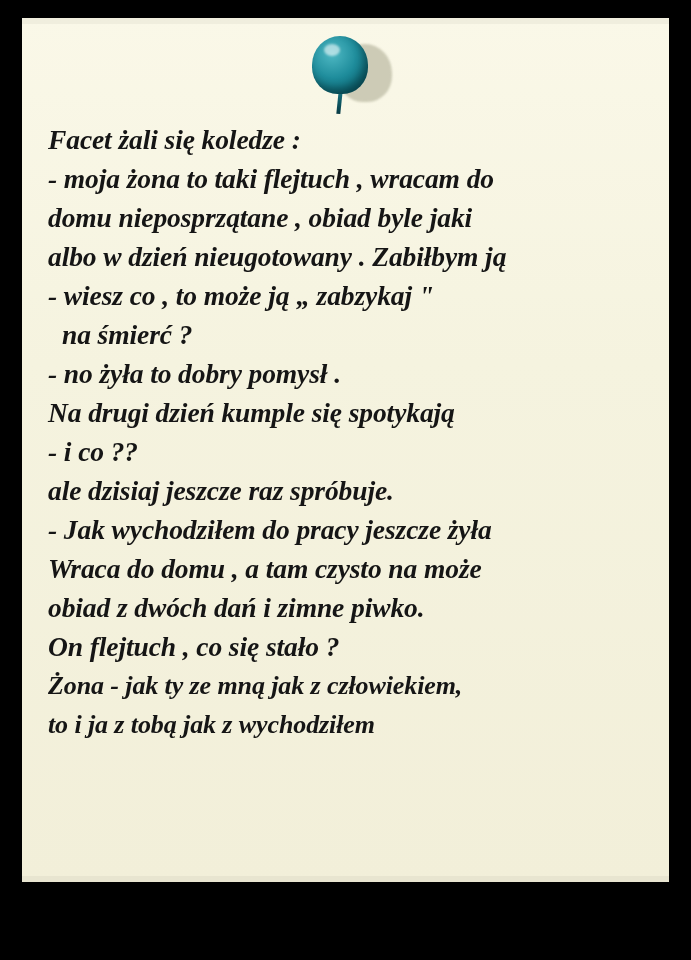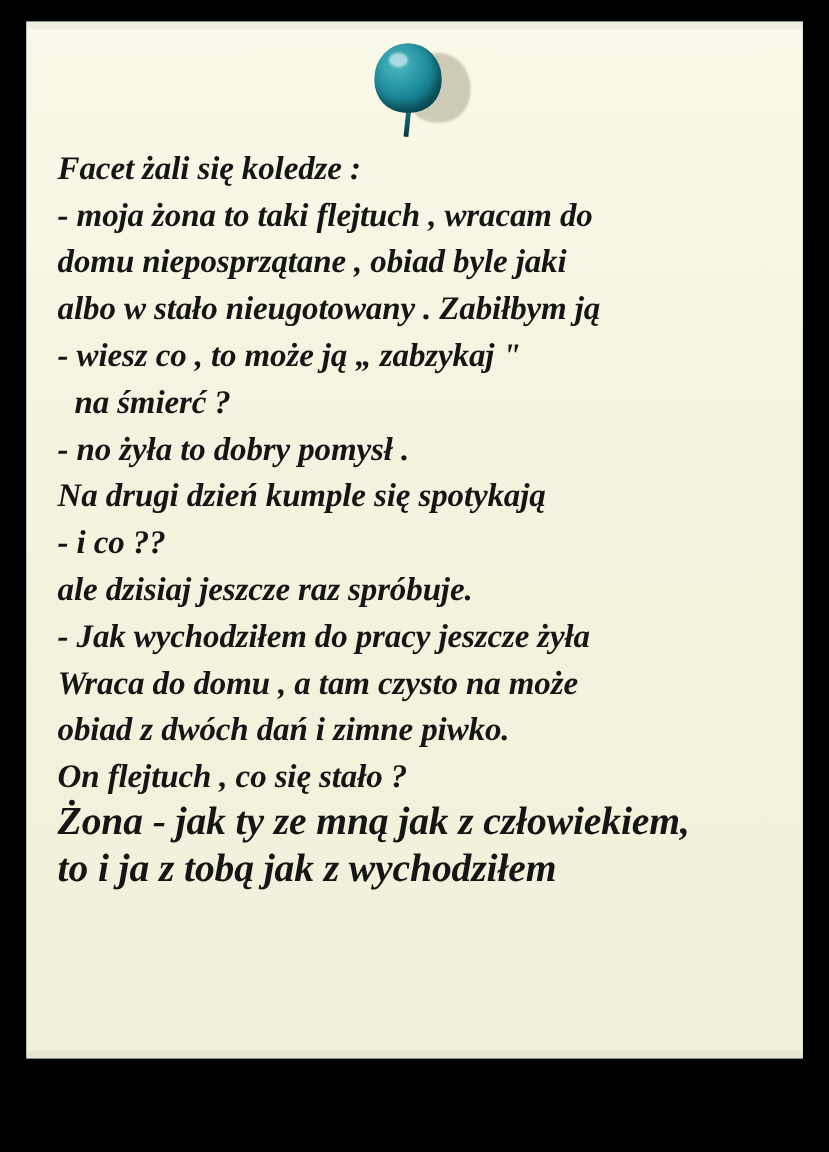--- a/index.html
+++ b/index.html
@@ -18,21 +18,21 @@
     width: 691px;
     height: 960px;
     background: #000000;
   }
   .note-card {
     position: absolute;
     left: 22px;
     top: 18px;
     width: 647px;
     height: 864px;
-    background: #5eead4;
+    background: #ec4899;
     box-shadow: 0 0 2px rgba(0,0,0,0.6);
   }
   .note-paper {
     position: absolute;
     left: 0;
     top: 0;
     right: 0;
     bottom: 0;
     background: linear-gradient(180deg, #faf8e8 0%, #f5f3df 40%, #f2efd9 100%);
   }
@@ -97,21 +97,21 @@
     font-size: 27.5px;
     line-height: 39px;
     color: #151515;
     letter-spacing: -0.1px;
     white-space: nowrap;
   }
   .line.indent {
     padding-left: 14px;
   }
   .line.small {
-    font-size: 33px;
+    font-size: 26px;
   }
   .edge-top, .edge-bottom {
     position: absolute;
     left: 0;
     right: 0;
     height: 6px;
     background: rgba(0,0,0,0.04);
   }
   .edge-top { top: 0; }
   .edge-bottom { bottom: 0; }
@@ -129,21 +129,21 @@
       <div class="pin-shadow"></div>
       <div class="pin-needle"></div>
       <div class="pin-head"></div>
       <div class="pin-gloss"></div>
     </div>
 
     <div class="text-block">
       <div class="line">Facet żali się koledze :</div>
       <div class="line">- moja żona to taki flejtuch , wracam  do</div>
       <div class="line">domu nieposprzątane , obiad byle jaki</div>
-      <div class="line">albo w stało nieugotowany . Zabiłbym ją</div>
+      <div class="line">albo w dzień nieugotowany . Zabiłbym ją</div>
       <div class="line">- wiesz co , to może ją „ zabzykaj "</div>
       <div class="line indent">na śmierć ?</div>
       <div class="line">- no żyła to dobry pomysł .</div>
       <div class="line">Na drugi dzień kumple się spotykają</div>
       <div class="line">- i co ??</div>
       <div class="line">ale dzisiaj jeszcze raz spróbuje.</div>
       <div class="line">- Jak wychodziłem do pracy jeszcze żyła</div>
       <div class="line">Wraca do domu , a tam czysto na może</div>
       <div class="line">obiad z dwóch dań i zimne piwko.</div>
       <div class="line">On flejtuch , co się stało ?</div>

